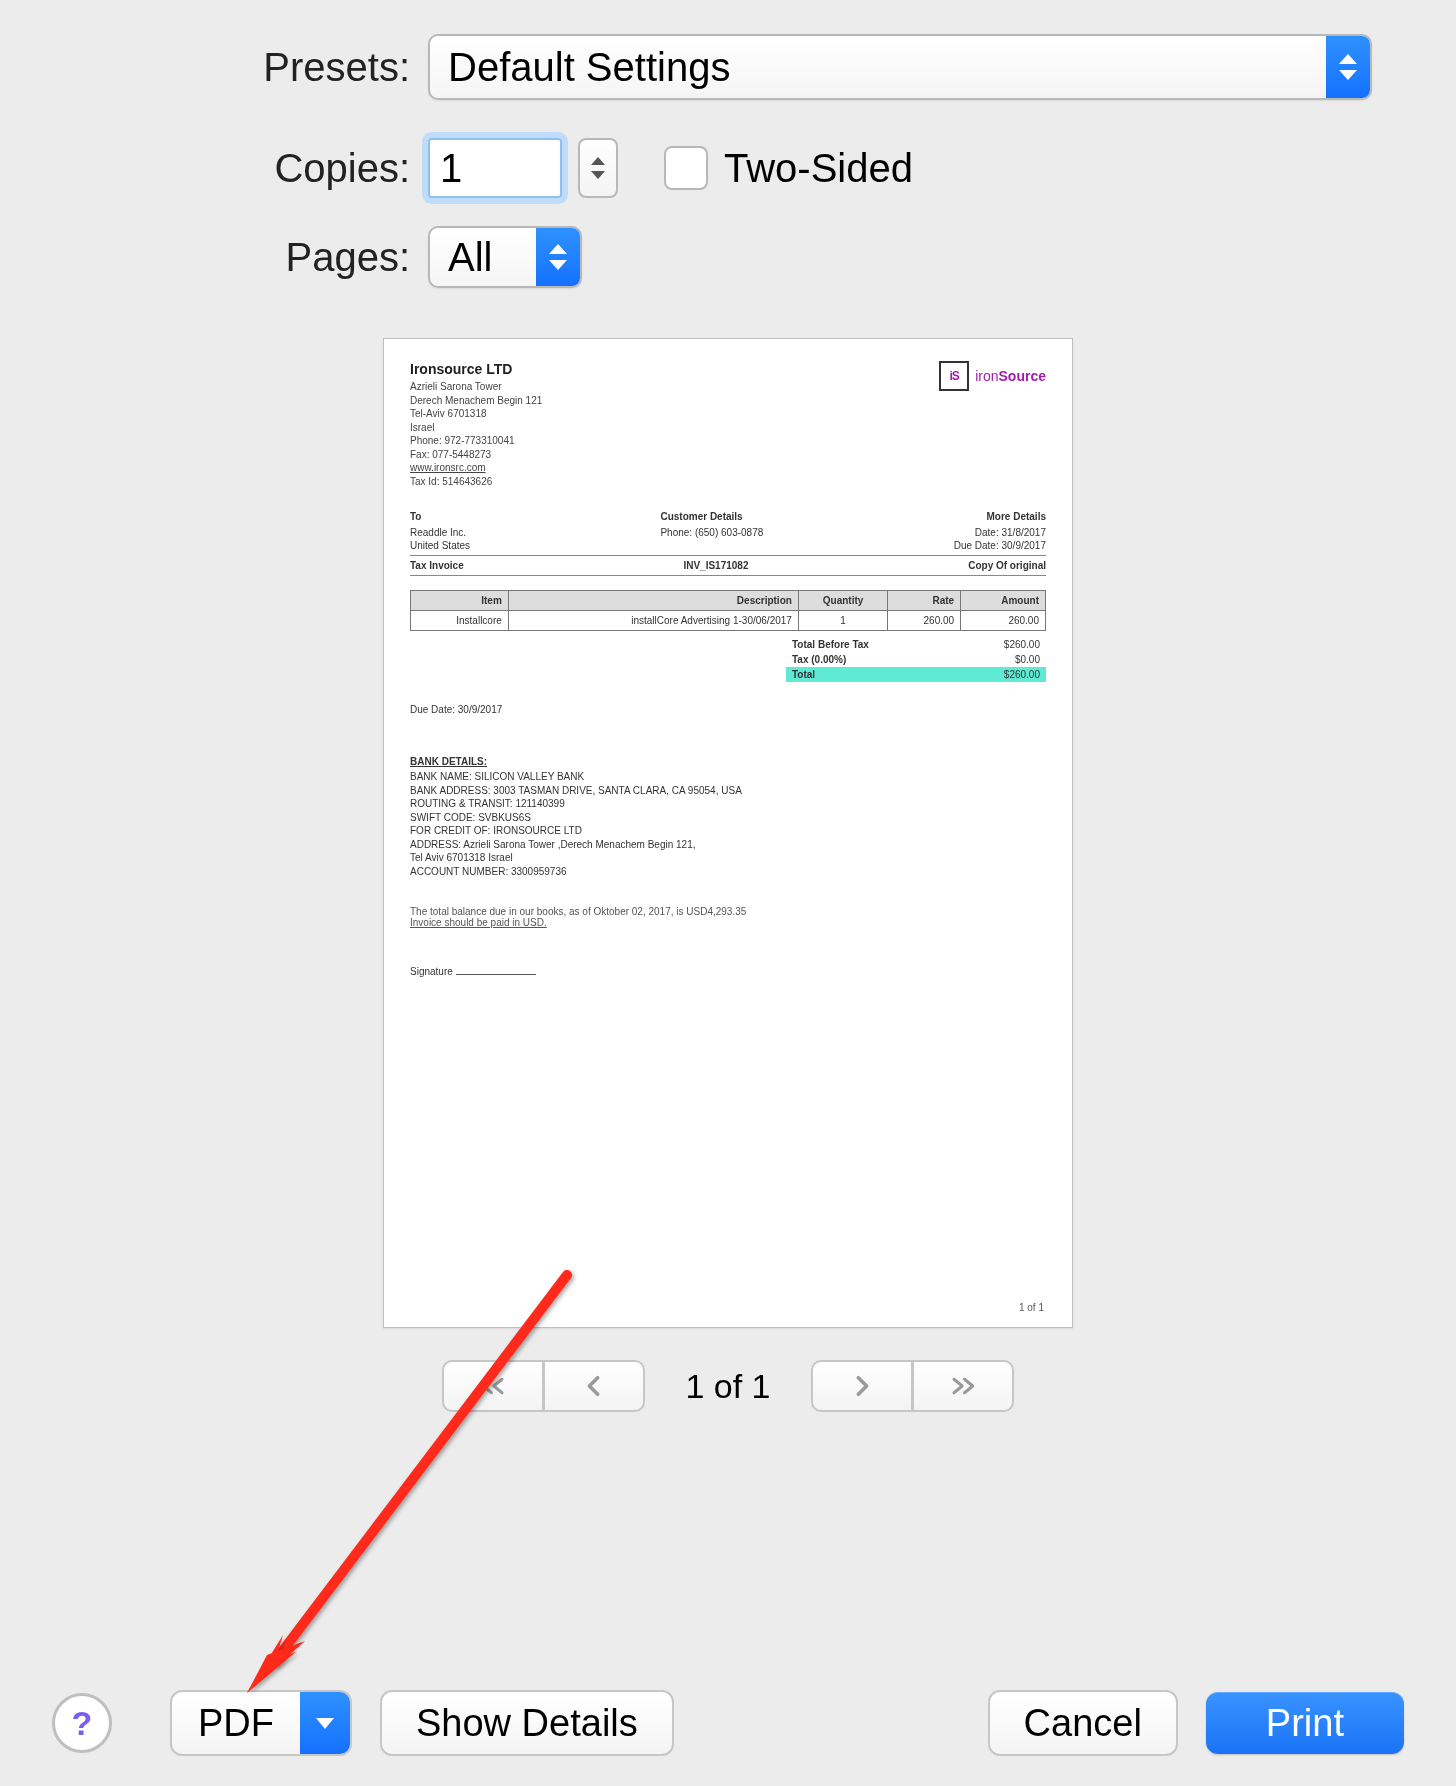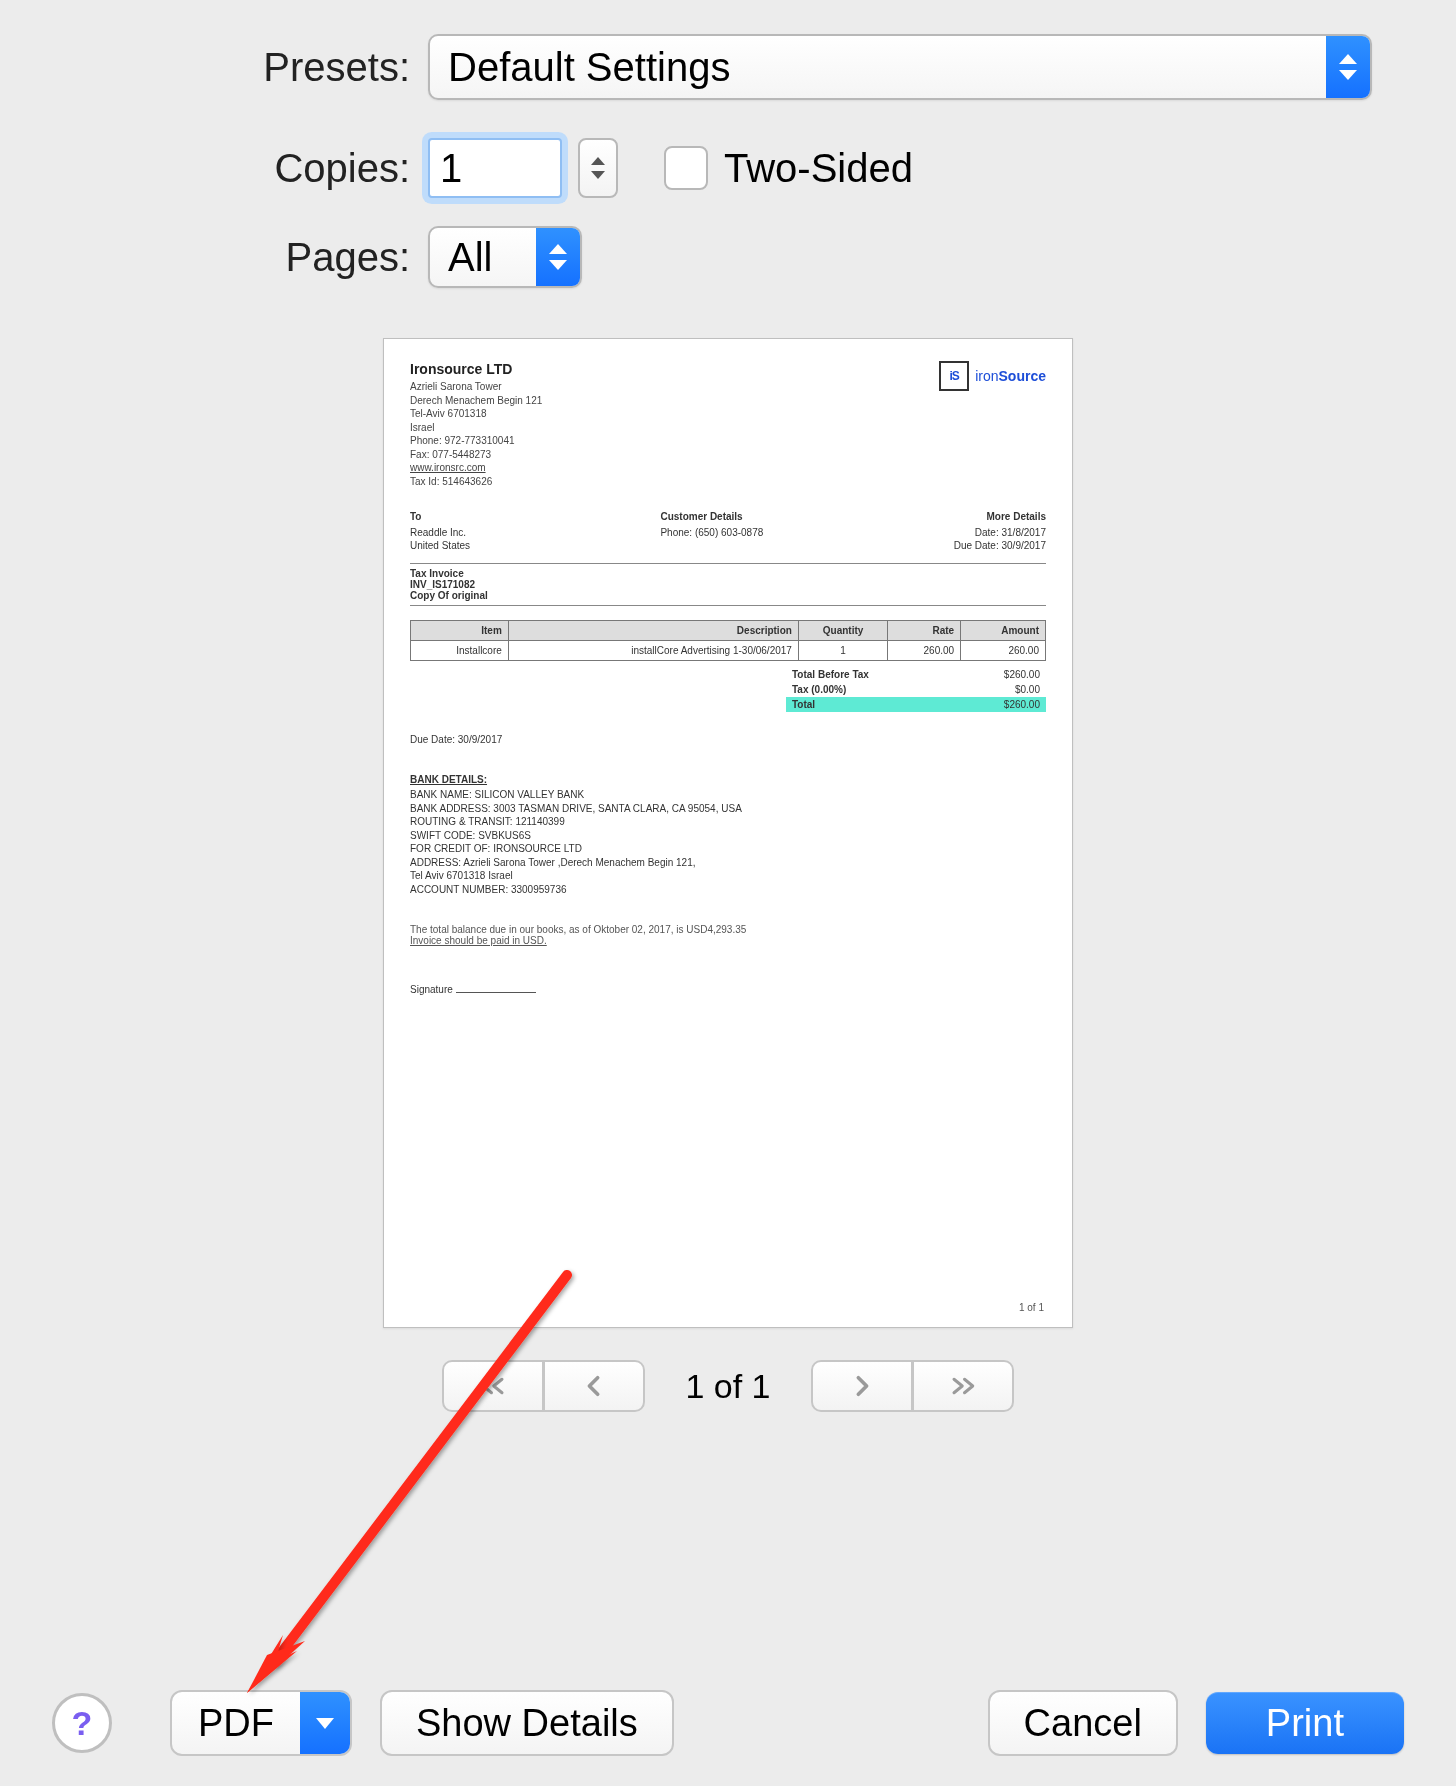--- a/index.html
+++ b/index.html
@@ -137,46 +137,46 @@
     position:relative;
     padding:22px 26px 14px 26px;
     box-sizing:border-box;
     font-size:10px;
     color:#333;
   }
   .doc .head{display:flex;justify-content:space-between;align-items:flex-start;}
   .doc .company{font-size:14px;font-weight:700;color:#222;}
   .doc .addr{font-size:10px;line-height:1.35;color:#444;margin-top:3px;}
   .doc .addr .link{text-decoration:underline;}
-  .logo{display:flex;align-items:center;gap:6px;font-size:14px;color:#1d4ed8;margin-left:16px;}
+  .logo{display:flex;align-items:center;gap:6px;font-size:14px;color:#a21caf;margin-left:16px;}
   .logo .box{width:26px;height:26px;border:2px solid #333;display:flex;align-items:center;justify-content:center;font-weight:800;font-size:12px;letter-spacing:-1px;}
   .logo .t1{font-weight:400;}
   .logo .t2{font-weight:700;}
 
   .doc .triple{display:flex;justify-content:space-between;margin-top:22px;font-size:10px;}
   .doc .triple h4{margin:0 0 2px 0;font-size:10px;font-weight:700;}
   .doc .triple .col{line-height:1.35;}
   .doc .triple .col.right{text-align:right;}
 
-  .doc .rowline{display:flex;justify-content:space-between;border-top:1px solid #888;border-bottom:1px solid #888;padding:4px 0;margin-top:10px;font-weight:700;font-size:10px;flex-direction:column;}
+  .doc .rowline{display:flex;justify-content:space-between;border-top:1px solid #888;border-bottom:1px solid #888;padding:4px 0;margin-top:2px;font-weight:700;font-size:10px;}
 
   .ptable{width:100%;border-collapse:collapse;margin-top:14px;font-size:10px;}
   .ptable th,.ptable td{border:1px solid #777;padding:4px 6px;text-align:right;}
   .ptable th{background:#ddd;font-weight:700;}
   .ptable td.r,.ptable th.r{text-align:right;}
   .ptable td.c,.ptable th.c{text-align:center;}
 
   .totals{width:260px;margin-left:auto;margin-top:6px;font-size:10px;}
   .totals .trow{display:flex;justify-content:space-between;padding:2px 6px;}
   .totals .trow.sh{background:#5eead4;justify-content:space-between;}
   .totals .lab{font-weight:700;}
 
   .due{margin-top:22px;font-size:10px;}
 
-  .bank{margin-top:28px;font-size:10px;line-height:1.35;}
+  .bank{margin-top:40px;font-size:10px;line-height:1.35;}
   .bank h4{margin:0 0 2px 0;font-weight:700;text-decoration:underline;}
 
   .note{margin-top:28px;font-size:10px;color:#555;}
   .note .u{text-decoration:underline;}
 
   .sig{margin-top:38px;font-size:10px;}
   .sigline{display:inline-block;width:80px;border-bottom:1px solid #555;margin-left:3px;vertical-align:baseline;}
 
   .pfoot{position:absolute;bottom:14px;right:28px;font-size:10px;color:#555;}
 

